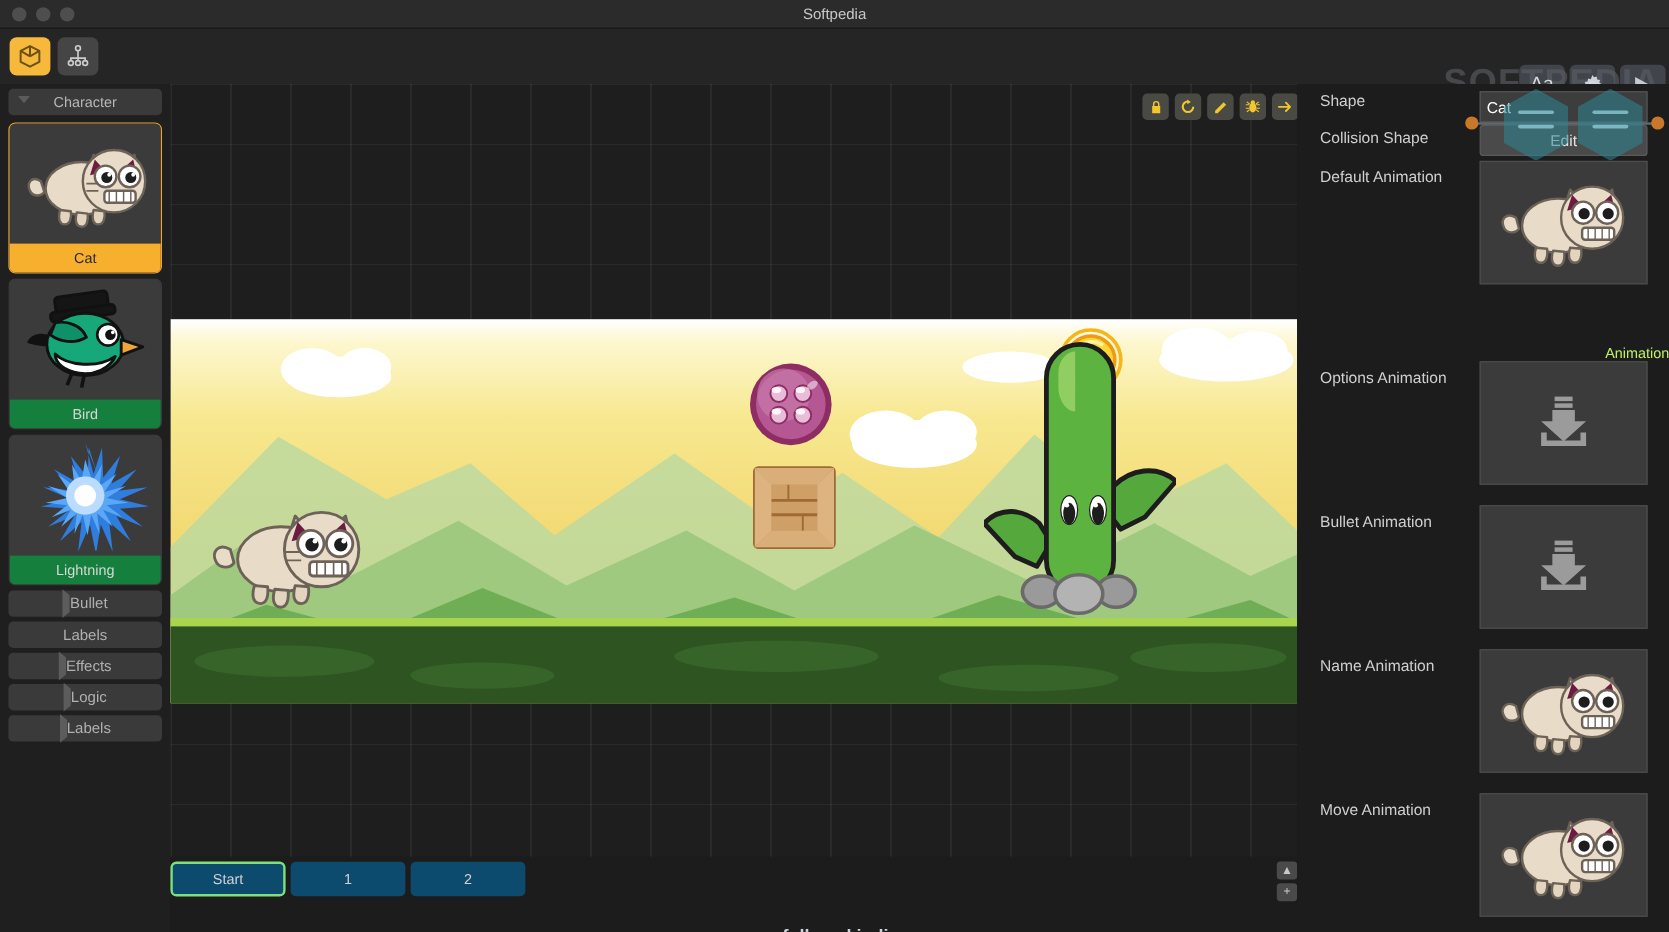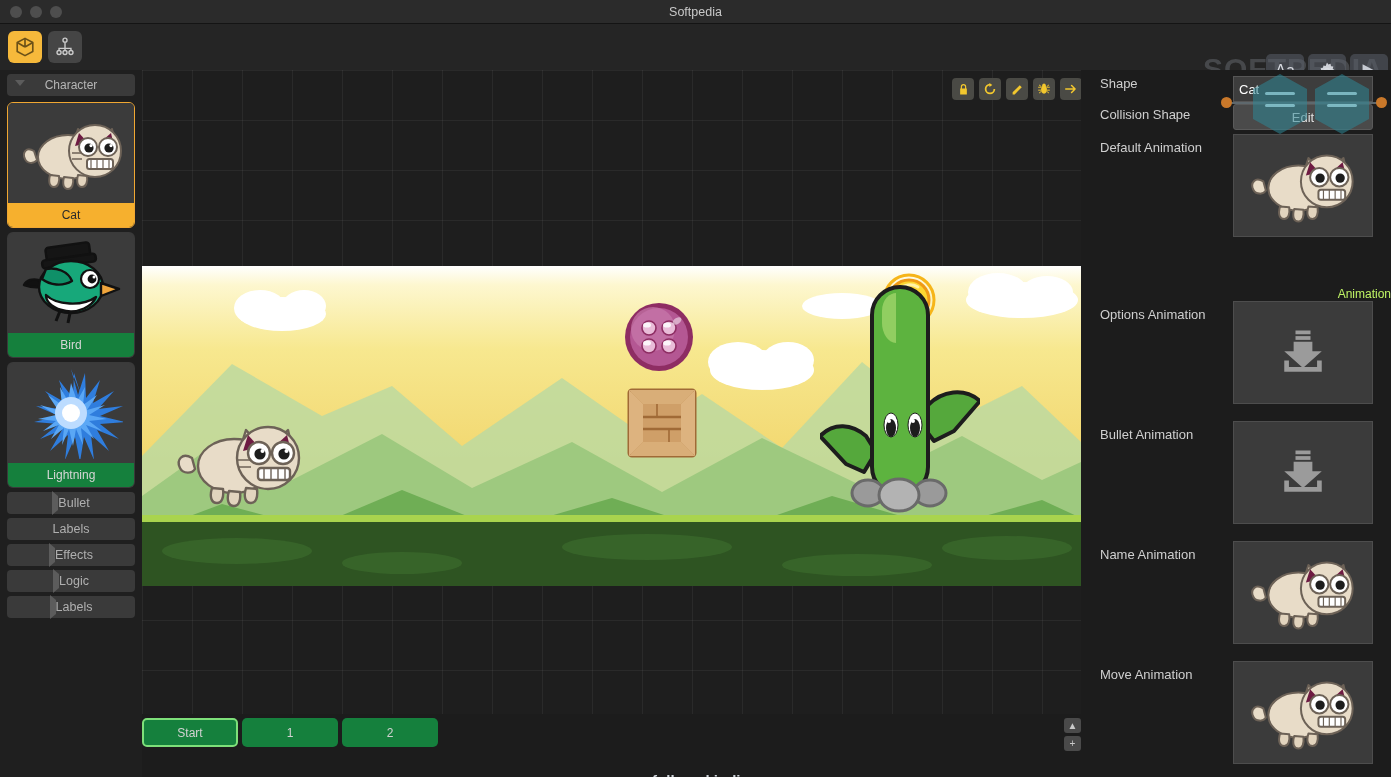--- a/index.html
+++ b/index.html
@@ -147,21 +147,21 @@
     background: #3b6a2c; opacity: .75;
   }
 
   
   #bottombar {
     position: absolute; left: 142px; top: 714px; width: 939px; height: 63px;
     background: #1c1c1c;
   }
   .scene-tab {
     position: absolute; top: 4px; height: 29px; width: 96px;
-    border-radius: 5px; background: #15803d;
+    border-radius: 5px; background: #0c4a6e;
     color: #d2d2d2; font-size: 12px;
     display: flex; align-items: center; justify-content: center;
     border: 2px solid transparent;
   }
   .scene-tab.active { border-color: #7ee07a; }
   #tab0 { left: 0px; }
   #tab1 { left: 100px; }
   #tab2 { left: 200px; }
   #site-wm {
     position: absolute; left: 330px; top: 58px; width: 450px;

